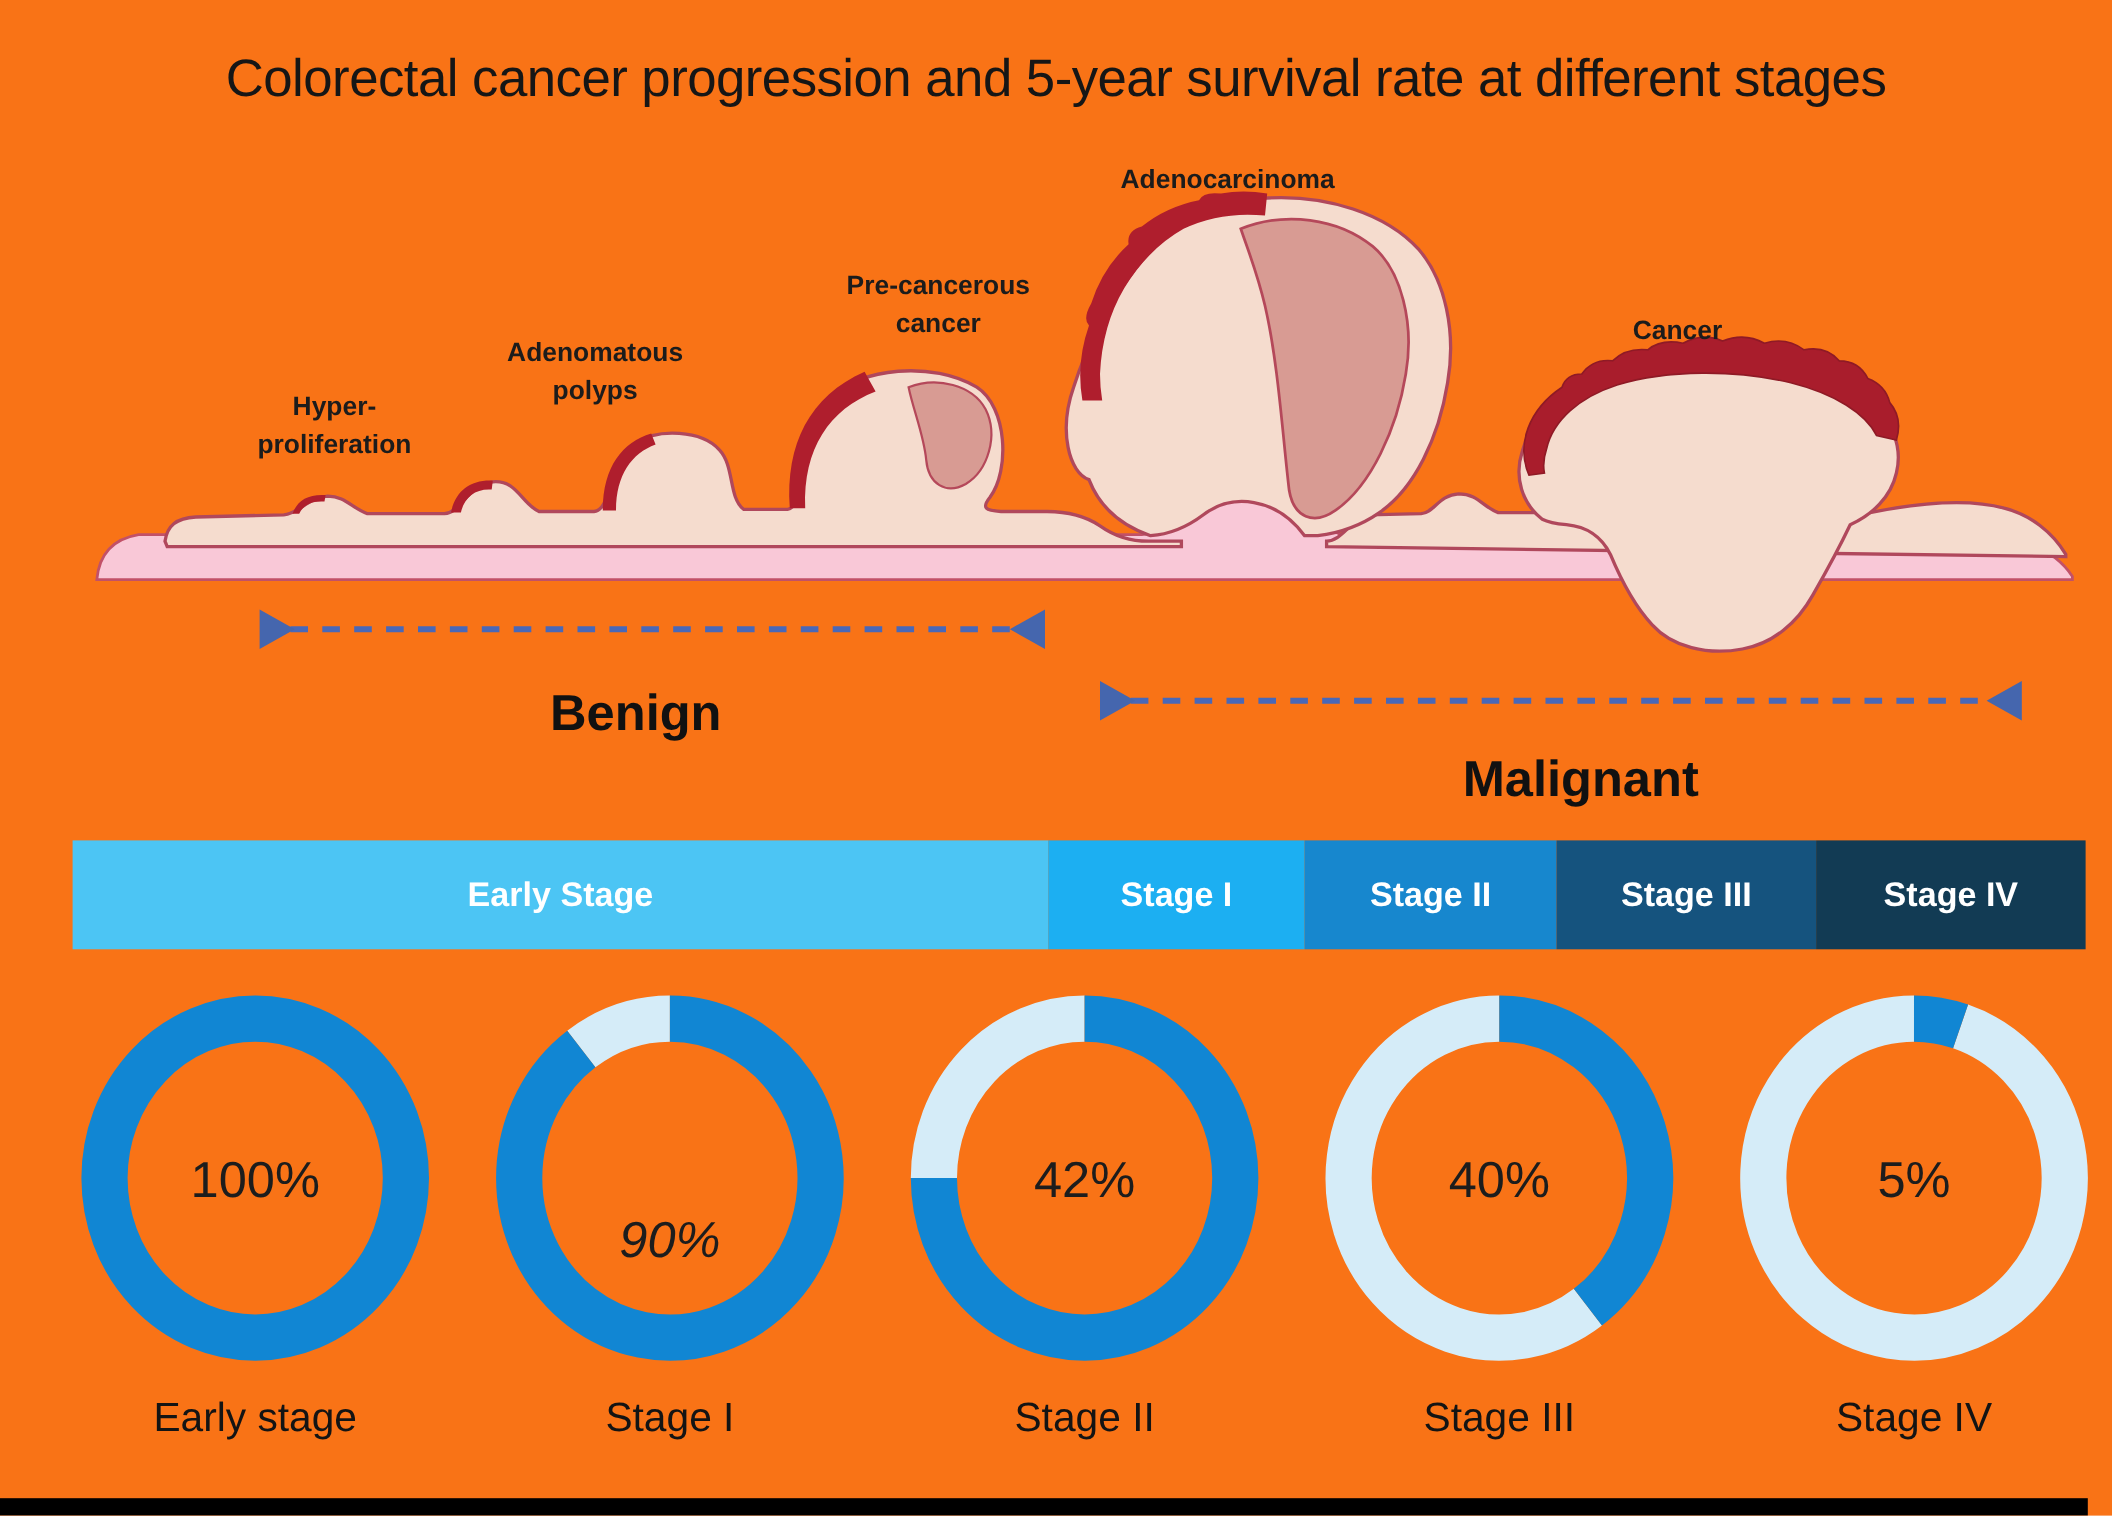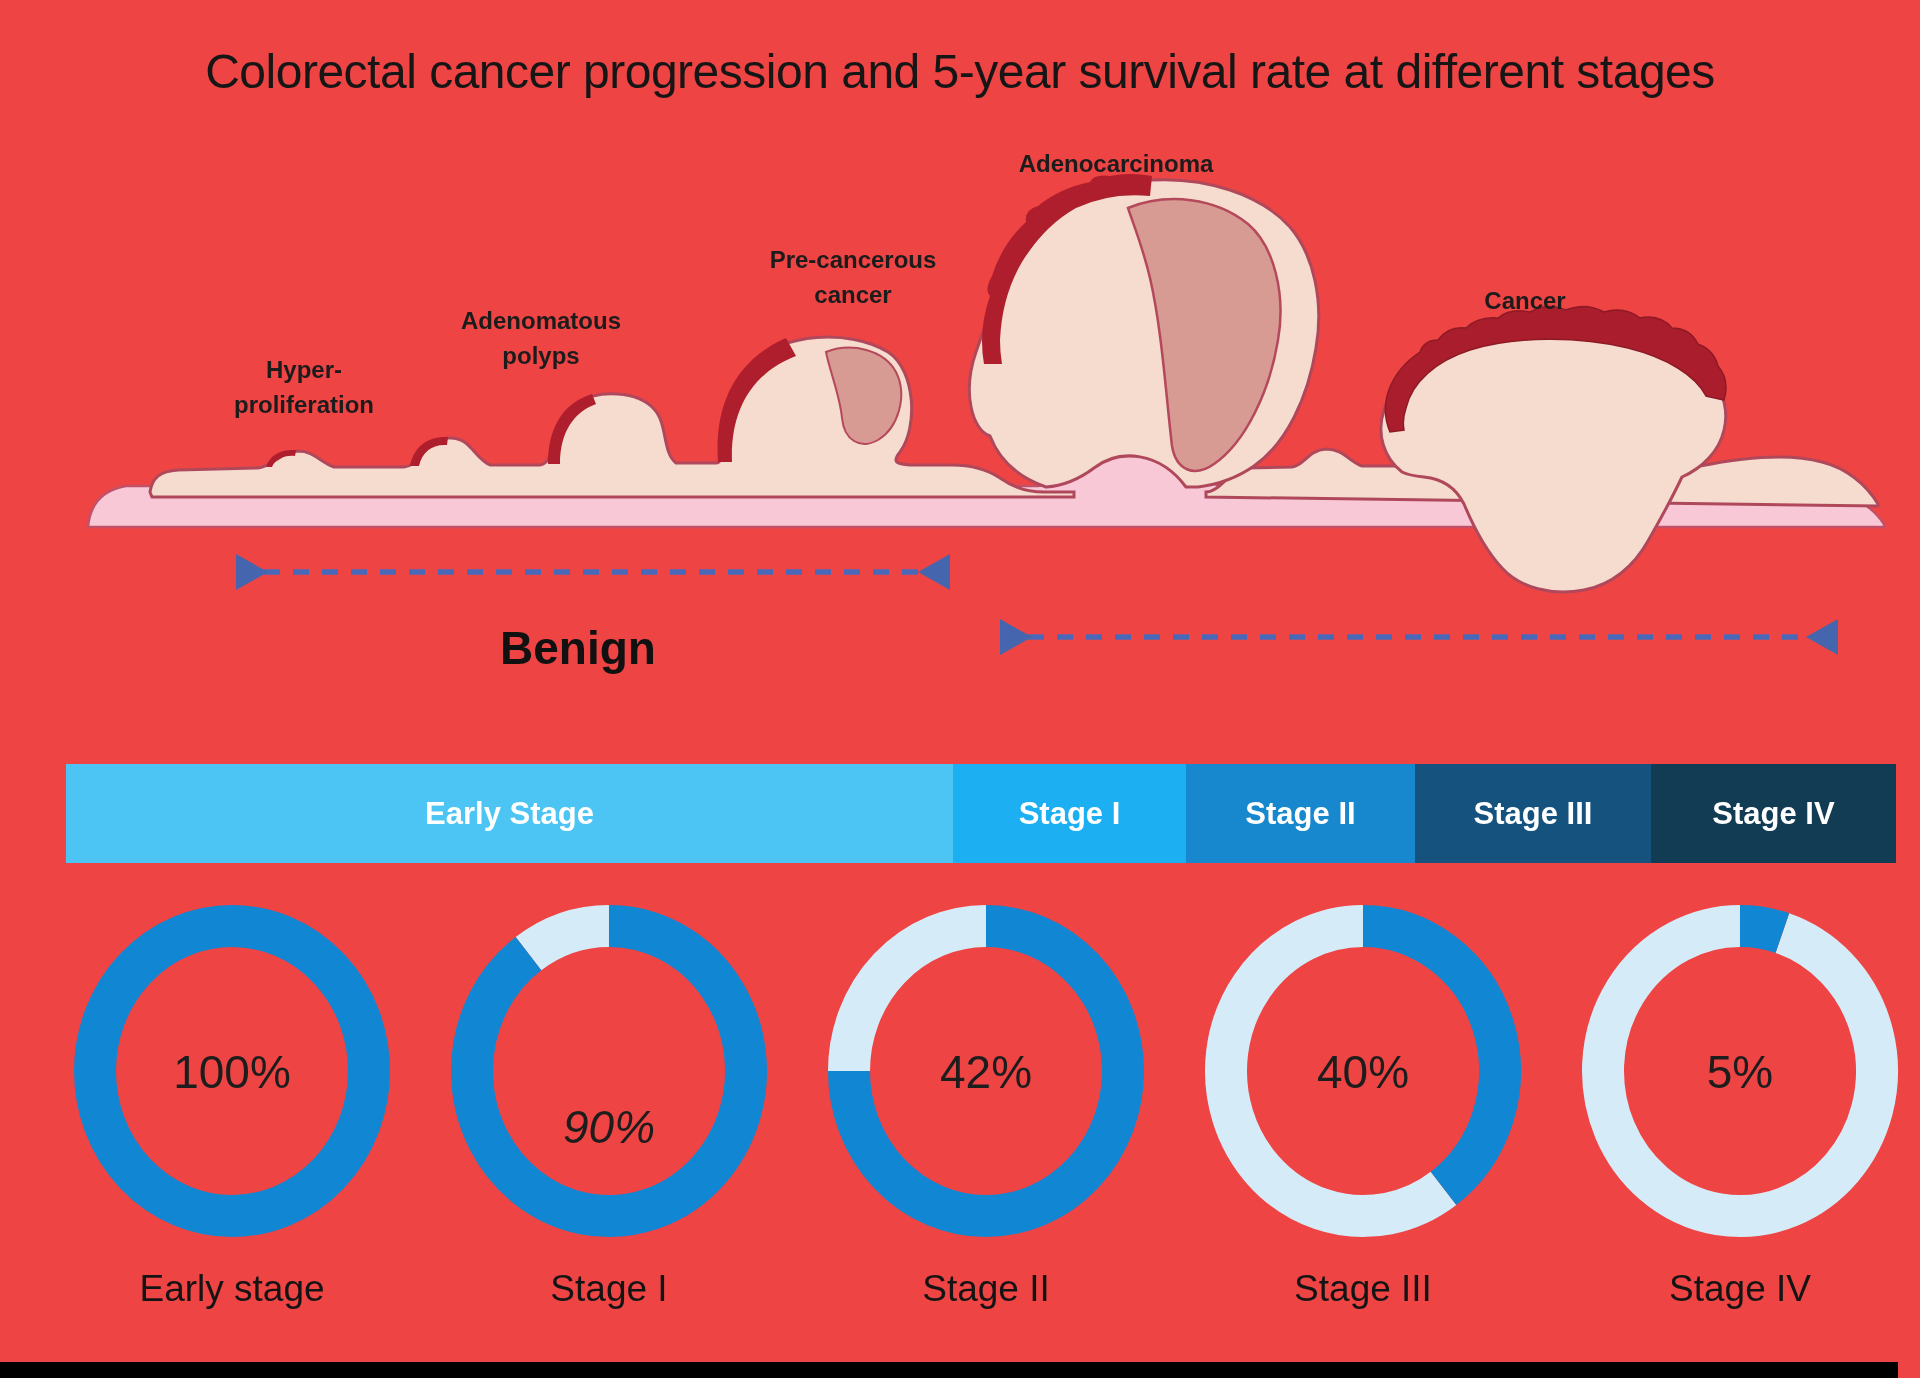--- a/index.html
+++ b/index.html
@@ -1,16 +1,16 @@
 <!DOCTYPE html>
 <html><head>
 <meta charset="utf-8">
 <style>
   html,body{margin:0;padding:0;background:#fff;}
-  #canvas{position:relative;width:1920px;height:1378px;background:#ef4444;overflow:hidden;
+  #canvas{position:relative;width:1920px;height:1378px;background:#f97316;overflow:hidden;
           font-family:"Liberation Sans", sans-serif;color:#141414;}
   .abs{position:absolute;}
   .ctr{transform:translateX(-50%);text-align:center;}
   #title{top:44px;left:960px;width:1800px;font-size:48px;font-weight:400;letter-spacing:-0.5px;color:#161616;}
   .tissue-label{font-weight:700;font-size:24px;line-height:35px;color:#1c1c1c;white-space:nowrap;}
   .range-label{font-weight:700;font-size:46px;color:#111;white-space:nowrap;}
   #benign-label{top:610px;left:578px;margin-top:11px;}
   #malignant-label{top:681px;left:1437px;}
   #stage-bar{top:764px;left:66px;width:1830px;height:99px;display:flex;}
   .stage-seg{height:100%;display:flex;align-items:center;justify-content:center;}
@@ -103,20 +103,21 @@
     <div>polyps</div>
   </div>
   <div class="abs ctr tissue-label" style="left:853px;top:242px;">
     <div>Pre-cancerous</div>
     <div>cancer</div>
   </div>
   <div class="abs ctr tissue-label" style="left:1116px;top:146px;">Adenocarcinoma</div>
   <div class="abs ctr tissue-label" style="left:1525px;top:283px;">Cancer</div>
 
   <div id="benign-label" class="abs ctr range-label">Benign</div>
+  <div id="malignant-label" class="abs ctr range-label">Malignant</div>
 
   <div id="stage-bar" class="abs">
       <div class="stage-seg" style="width: 887px; background: rgb(76, 197, 244);">
         <span>Early Stage</span>
       </div>
       <div class="stage-seg" style="width: 233px; background: rgb(28, 175, 242);">
         <span>Stage I</span>
       </div>
       <div class="stage-seg" style="width: 229px; background: rgb(23, 135, 206);">
         <span>Stage II</span>

